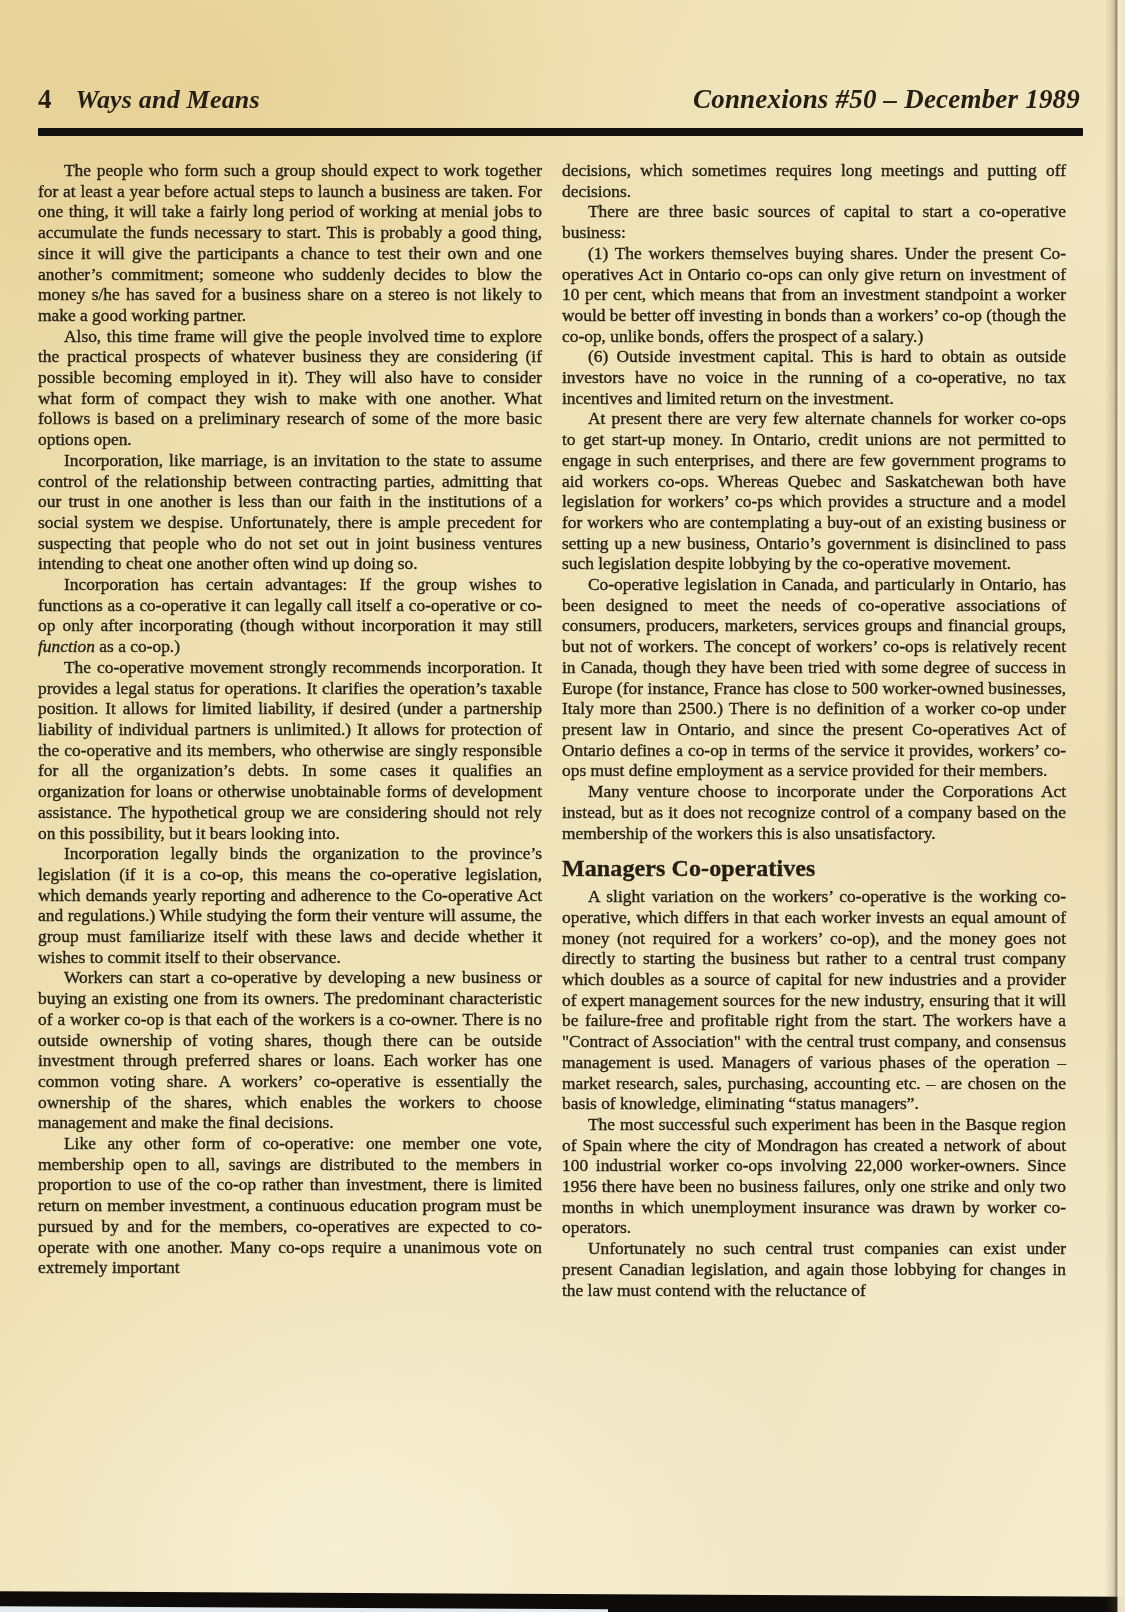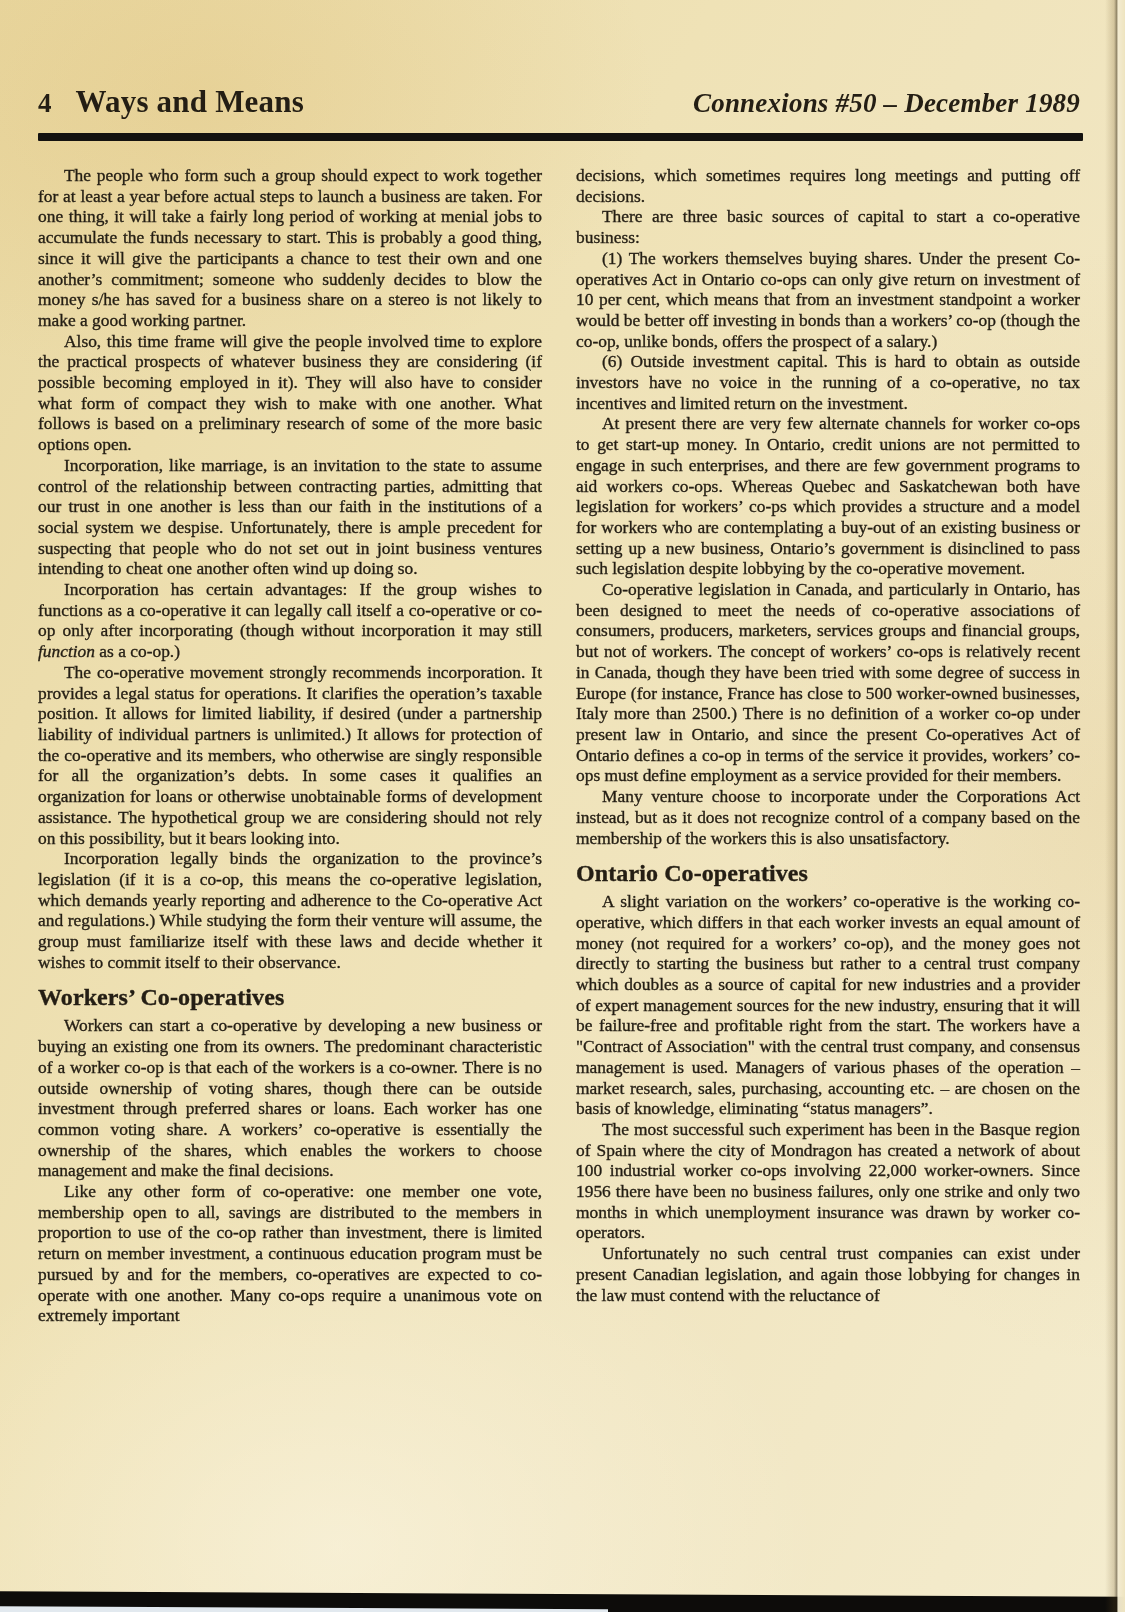--- a/index.html
+++ b/index.html
@@ -30,25 +30,25 @@
     background:linear-gradient(to right,
       rgba(110,85,40,0) 0%, rgba(110,85,40,0.22) 45%,
       rgba(55,42,20,0.50) 58%, rgba(244,236,210,0.95) 66%, #eee4c0 100%);
   }
   .header{
     display:flex;justify-content:space-between;align-items:baseline;
     margin:84px 45px 0 38px;
   }
   .header-left{display:flex;align-items:baseline;gap:24px;}
   .page-number{font-weight:bold;font-size:27px;}
-  .section-title{font-weight:bold;font-size:31px;letter-spacing:0.2px;}
+  .section-title{font-weight:bold;font-size:26px;letter-spacing:0.2px;font-style:italic;}
   .issue-title{font-weight:bold;font-style:italic;font-size:27px;letter-spacing:0.2px;text-align:center;}
   .rule{height:8px;background:var(--rule);margin:13px 42px 0 38px;border-radius:1px;}
   .columns{
-    display:flex;gap:34px;margin:24px 41px 0 38px;
+    display:flex;gap:20px;margin:24px 41px 0 38px;
   }
   .col{
     width:504px;font-size:17.4px;line-height:20.7px;text-align:justify;
     -webkit-text-stroke:0.35px;
     text-rendering:optimizeLegibility;
   }
   .col p{margin:0;text-indent:26px;}
   .col p.no-indent{text-indent:0;}
   .col h2{
     font-size:24px;line-height:26px;margin:12px 0 5px 0;font-weight:bold;
@@ -79,33 +79,32 @@
   <div class="rule"></div>
 
   <div class="columns">
     <div class="col" id="col-left">
         <p><span>The people who form such a group should expect to work together for at least a year before actual steps to launch a business are taken. For one thing, it will take a fairly long period of working at menial jobs to accumulate the funds necessary to start. This is probably a good thing, since it will give the participants a chance to test their own and one another’s commitment; someone who suddenly decides to blow the money s/he has saved for a business share on a stereo is not likely to make a good working partner.</span></p>
         <p><span>Also, this time frame will give the people involved time to explore the practical prospects of whatever business they are considering (if possible becoming employed in it). They will also have to consider what form of compact they wish to make with one another. What follows is based on a preliminary research of some of the more basic options open.</span></p>
         <p><span>Incorporation, like marriage, is an invitation to the state to assume control of the relationship between contracting parties, admitting that our trust in one another is less than our faith in the institutions of a social system we despise. Unfortunately, there is ample precedent for suspecting that people who do not set out in joint business ventures intending to cheat one another often wind up doing so.</span></p>
         <p><span>Incorporation has certain advantages: If the group wishes to functions as a co-operative it can legally call itself a co-operative or co-op only after incorporating (though without incorporation it may still </span><em>function</em><span> as a co-op.)</span></p>
         <p><span>The co-operative movement strongly recommends incorporation. It provides a legal status for operations. It clarifies the operation’s taxable position. It allows for limited liability, if desired (under a partnership liability of individual partners is unlimited.) It allows for protection of the co-operative and its members, who otherwise are singly responsible for all the organization’s debts. In some cases it qualifies an organization for loans or otherwise unobtainable forms of development assistance. The hypothetical group we are considering should not rely on this possibility, but it bears looking into.</span></p>
         <p><span>Incorporation legally binds the organization to the province’s legislation (if it is a co-op, this means the co-operative legislation, which demands yearly reporting and adherence to the Co-operative Act and regulations.) While studying the form their venture will assume, the group must familiarize itself with these laws and decide whether it wishes to commit itself to their observance.</span></p>
-        <h2>Workers’ Co-operatives</h2>
         <p><span>Workers can start a co-operative by developing a new business or buying an existing one from its owners. The predominant characteristic of a worker co-op is that each of the workers is a co-owner. There is no outside ownership of voting shares, though there can be outside investment through preferred shares or loans. Each worker has one common voting share. A workers’ co-operative is essentially the ownership of the shares, which enables the workers to choose management and make the final decisions.</span></p>
         <p><span>Like any other form of co-operative: one member one vote, membership open to all, savings are distributed to the members in proportion to use of the co-op rather than investment, there is limited return on member investment, a continuous education program must be pursued by and for the members, co-operatives are expected to co-operate with one another. Many co-ops require a unanimous vote on extremely important</span></p>
       </div>
     <div class="col" id="col-right">
         <p class="no-indent"><span>decisions, which sometimes requires long meetings and putting off decisions.</span></p>
         <p><span>There are three basic sources of capital to start a co-operative business:</span></p>
         <p><span>(1) The workers themselves buying shares. Under the present Co-operatives Act in Ontario co-ops can only give return on investment of 10 per cent, which means that from an investment standpoint a worker would be better off investing in bonds than a workers’ co-op (though the co-op, unlike bonds, offers the prospect of a salary.)</span></p>
         <p><span>(6) Outside investment capital. This is hard to obtain as outside investors have no voice in the running of a co-operative, no tax incentives and limited return on the investment.</span></p>
         <p><span>At present there are very few alternate channels for worker co-ops to get start-up money. In Ontario, credit unions are not permitted to engage in such enterprises, and there are few government programs to aid workers co-ops. Whereas Quebec and Saskatchewan both have legislation for workers’ co-ps which provides a structure and a model for workers who are contemplating a buy-out of an existing business or setting up a new business, Ontario’s government is disinclined to pass such legislation despite lobbying by the co-operative movement.</span></p>
         <p><span>Co-operative legislation in Canada, and particularly in Ontario, has been designed to meet the needs of co-operative associations of consumers, producers, marketers, services groups and financial groups, but not of workers. The concept of workers’ co-ops is relatively recent in Canada, though they have been tried with some degree of success in Europe (for instance, France has close to 500 worker-owned businesses, Italy more than 2500.) There is no definition of a worker co-op under present law in Ontario, and since the present Co-operatives Act of Ontario defines a co-op in terms of the service it provides, workers’ co-ops must define employment as a service provided for their members.</span></p>
         <p><span>Many venture choose to incorporate under the Corporations Act instead, but as it does not recognize control of a company based on the membership of the workers this is also unsatisfactory.</span></p>
-        <h2>Ontario Co-operatives</h2>
+        <h2>Managers Co-operatives</h2>
         <p><span>A slight variation on the workers’ co-operative is the working co-operative, which differs in that each worker invests an equal amount of money (not required for a workers’ co-op), and the money goes not directly to starting the business but rather to a central trust company which doubles as a source of capital for new industries and a provider of expert management sources for the new industry, ensuring that it will be failure-free and profitable right from the start. The workers have a "Contract of Association" with the central trust company, and consensus management is used. Managers of various phases of the operation – market research, sales, purchasing, accounting etc. – are chosen on the basis of knowledge, eliminating “status managers”.</span></p>
         <p><span>The most successful such experiment has been in the Basque region of Spain where the city of Mondragon has created a network of about 100 industrial worker co-ops involving 22,000 worker-owners. Since 1956 there have been no business failures, only one strike and only two months in which unemployment insurance was drawn by worker co-operators.</span></p>
         <p><span>Unfortunately no such central trust companies can exist under present Canadian legislation, and again those lobbying for changes in the law must contend with the reluctance of</span></p>
       </div>
   </div>
 
   <div class="edge-white"></div>
   <div class="edge-black"></div>
   <div class="edge-black-corner"></div>
   <div class="right-edge"></div>

